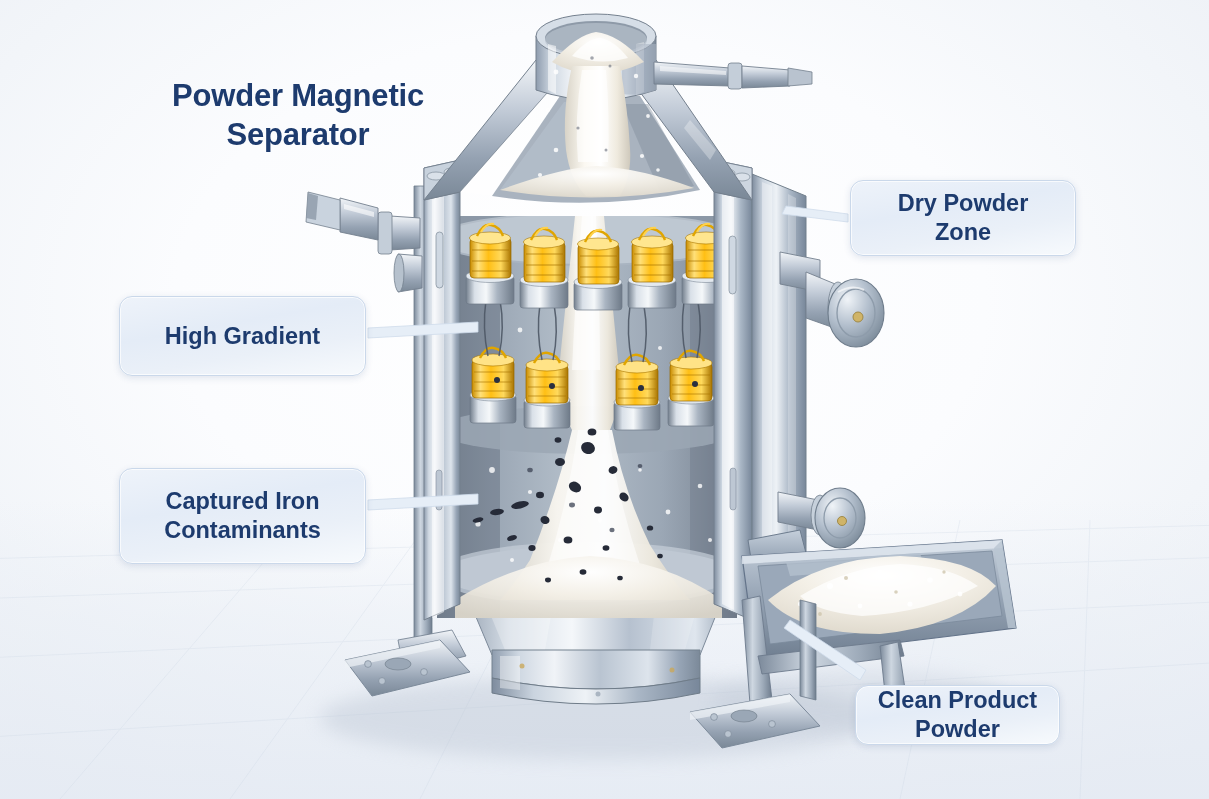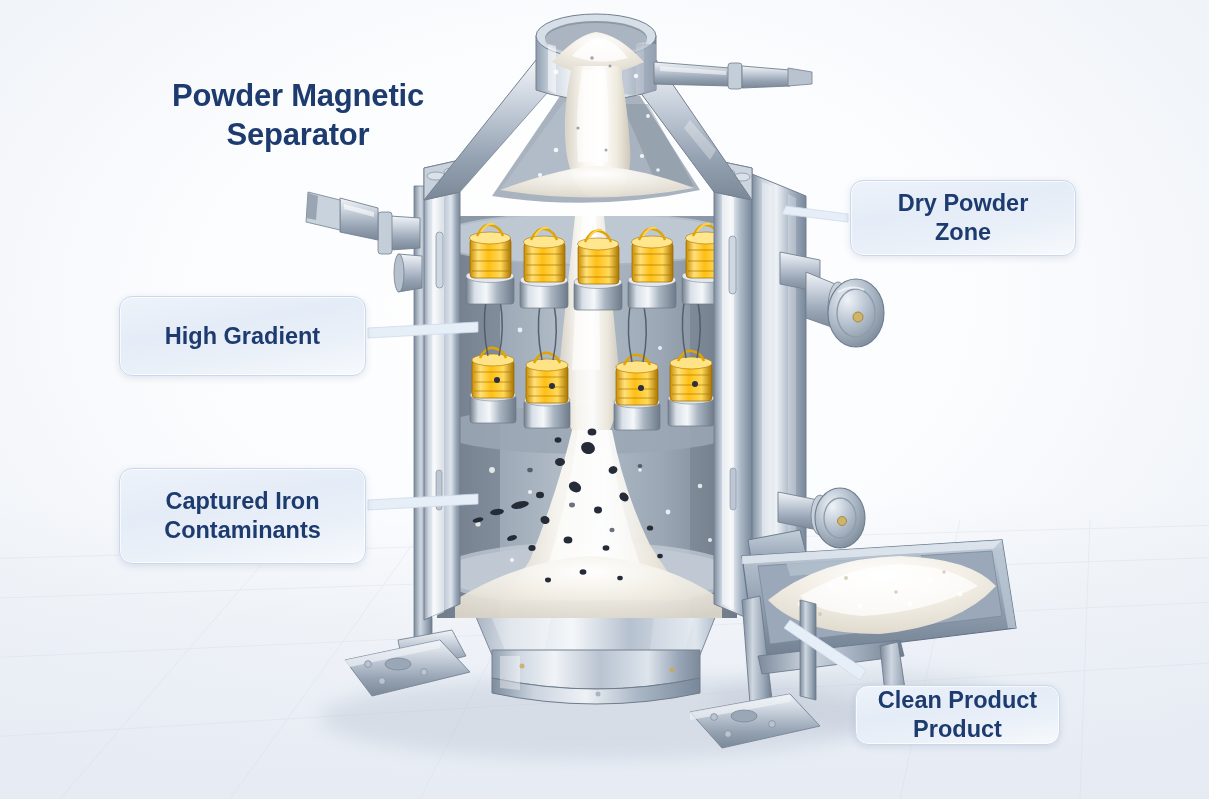--- a/index.html
+++ b/index.html
@@ -582,17 +582,17 @@
   <div class="callout" id="callout-iron">
     <div>
       <span>Captured Iron</span>
       <span>Contaminants</span>
     </div>
   </div>
 
   <div class="callout" id="callout-clean">
     <div>
       <span>Clean Product</span>
-      <span>Product</span>
+      <span>Powder</span>
     </div>
   </div>
 
 </div>
 
 </body></html>

